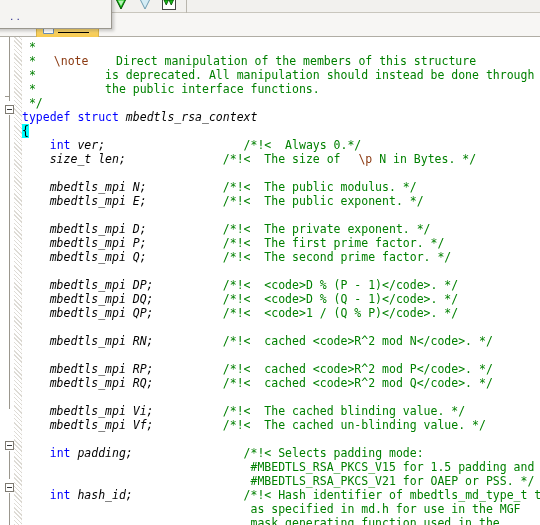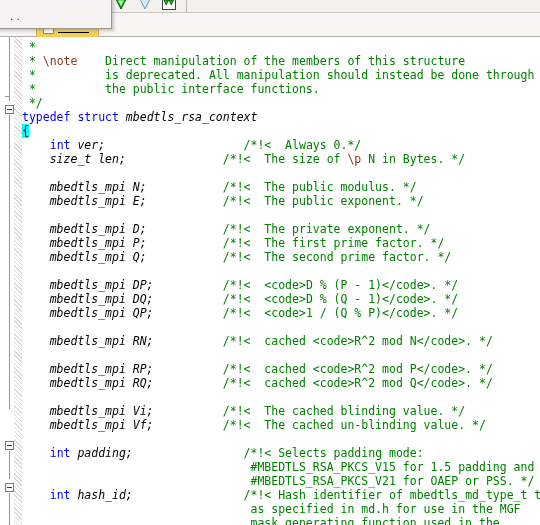--- a/index.html
+++ b/index.html
@@ -179,21 +179,21 @@
     font-size: 11.5px;
     line-height: 14.2px;
     white-space: pre;
     color: #000000;
   }
   .ln { position: absolute; left: 0; white-space: pre; }
 
   
   .t-cmt  { color: #008000; }
   .t-kw   { color: #0000ff; }
-  .t-doxy { color: #8b3a12; }
+  .t-doxy { color: #8b3a12; margin-left: 11px; }
   .t-pun  { color: #000000; font-style: italic; }
   .t-brace-hl {
     background: #00ffff;
     color: #000000;
   }
 
   
   .watermark {
     position: absolute;
     right: 6px; bottom: 14px;

